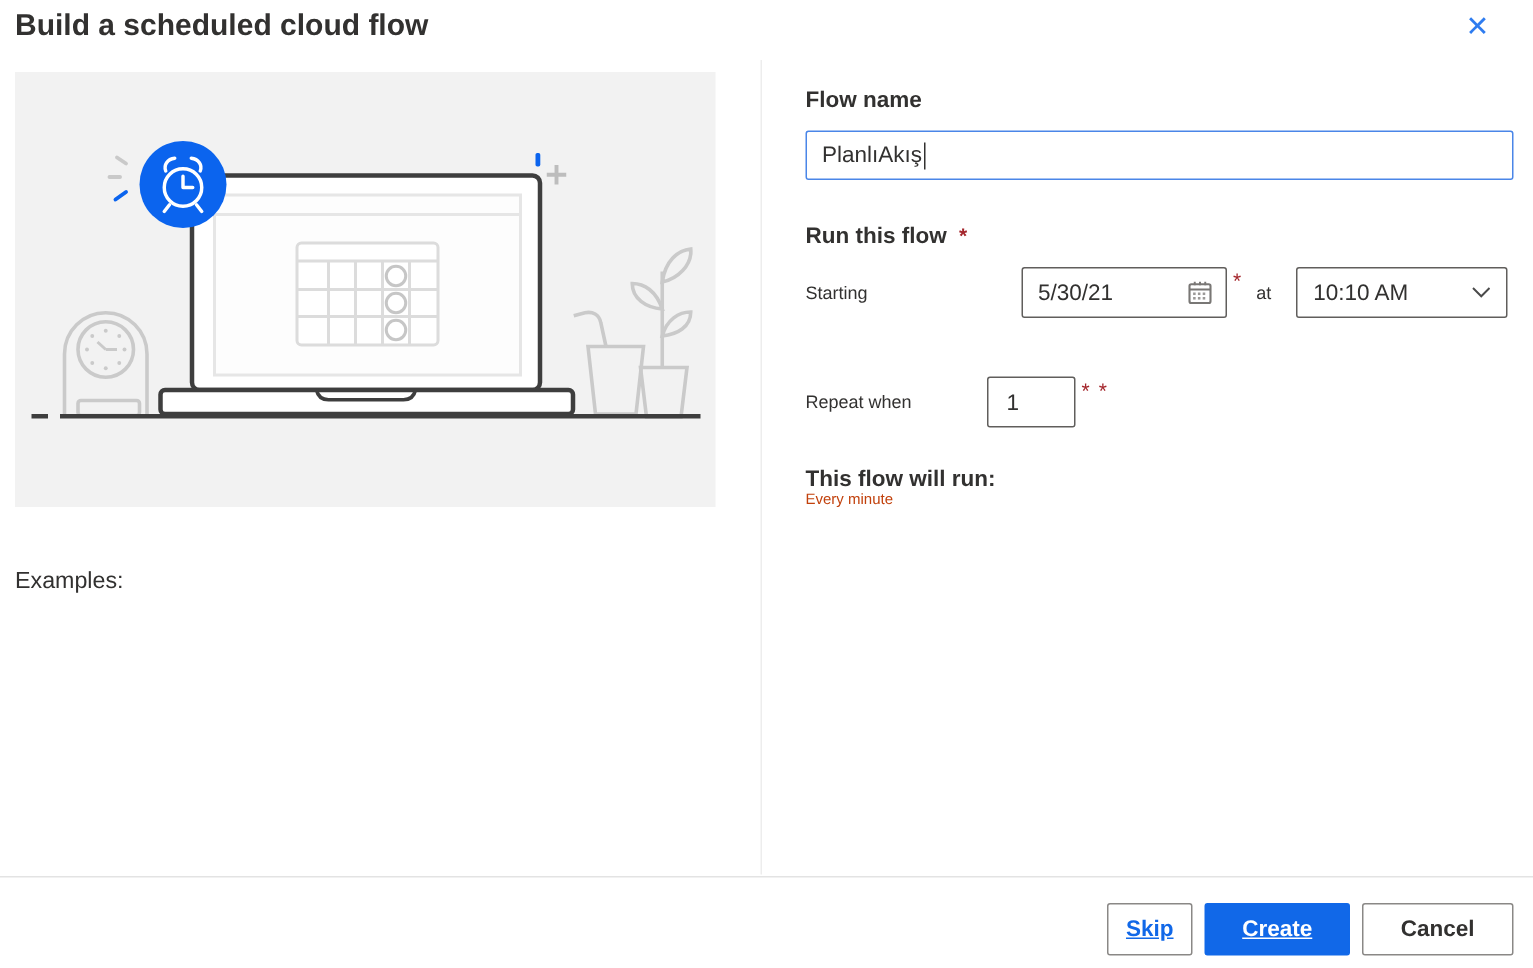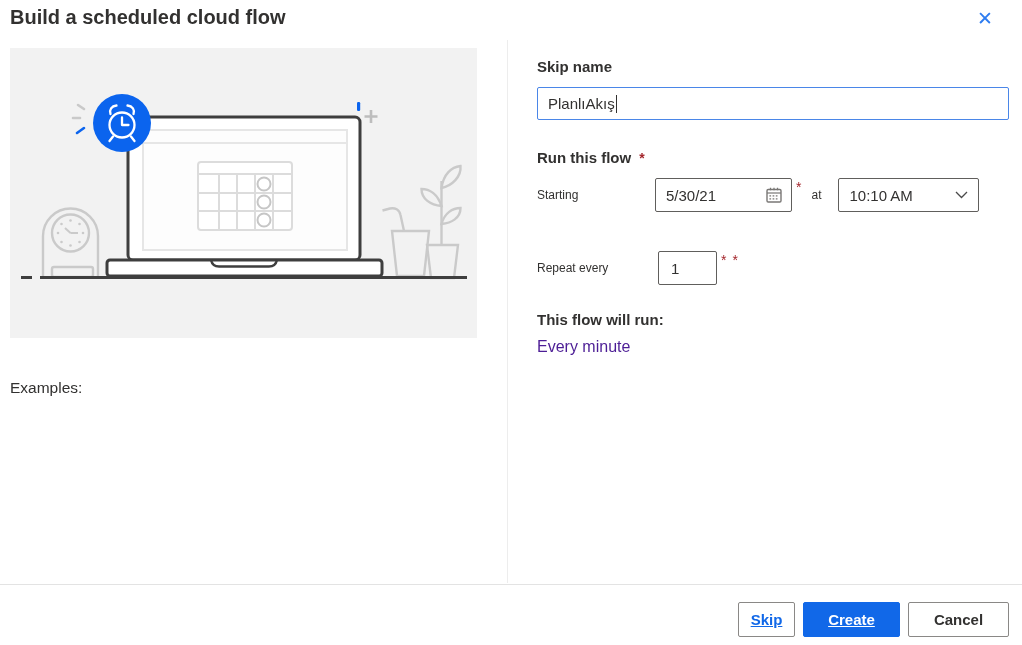--- a/index.html
+++ b/index.html
@@ -20,35 +20,35 @@
   .left-text li { margin-top:2px; }
 
   .v-divider { position:absolute; left:507px; top:40px; width:1px; height:543px; background:#ededed; }
 
   
   .right-panel { position:absolute; left:537px; top:0; width:472px; height:600px; }
   .field-label { position:absolute; left:0; font-size:15px; font-weight:600; color:#323130; }
   .flow-name-label { top:58px; }
   .run-label { top:149px; }
   .summary-label { top:311px; }
-  .summary-value { position:absolute; left:0; top:338px; font-size:16px; color:#4c1d95; }
+  .summary-value { position:absolute; left:0; top:328px; font-size:10px; color:#c2410c; }
 
   .textbox { display:flex; align-items:center; background:#fff; border:1px solid #605e5c; border-radius:2px;
              height:34px; font-size:15px; color:#323130; cursor:text; }
   .flow-name-input { position:absolute; left:0; top:87px; width:472px; height:33px; border:1px solid #4a86e8; padding-left:10px; }
   .caret { display:inline-block; width:1.5px; height:18px; background:#323130; margin-left:1px; }
 
   .form-row { position:absolute; left:0; display:flex; align-items:center; }
   .row-starting { top:178px; }
   .row-repeat { top:251px; }
   .inline-label { font-size:12px; color:#323130; }
   .lbl-starting { width:118px; }
   .lbl-repeat { width:121px; }
 
-  .date-box { width:137px; padding:0 8px 0 10px; justify-content:space-between; }
+  .date-box { width:137px; padding:0 8px 0 10px; justify-content:space-between;margin-left:26px; }
   .num-box { width:59px; padding-left:12px; }
   .select-box { display:flex; align-items:center; justify-content:space-between; background:#fff; border:1px solid #605e5c;
                 border-radius:2px; height:34px; font-size:15px; padding:0 10px 0 10px; cursor:pointer; }
   .time-select { width:141px; margin-left:17px; }
   .minute-select { width:255px; margin-left:9px; }
   .req { color:#a4262c; font-size:14px; align-self:flex-start; margin-top:1px; margin-left:4px; }
   .req-after { margin-left:6px; }
   .at-label { margin-left:10px; }
 
   
@@ -141,21 +141,21 @@
   </div>
 
   <div class="left-text">
     <p class="examples-heading">Examples:</p>
   </div>
 
   <div class="v-divider"></div>
 
   <div class="right-panel">
 
-    <div class="field-label flow-name-label">Skip name</div>
+    <div class="field-label flow-name-label">Flow name</div>
 
     <div class="textbox flow-name-input" role="textbox">
       <span>PlanlıAkış</span>
       <span class="caret"></span>
     </div>
 
     <div class="field-label run-label">
       <span>Run this flow</span>
       <span class="req">*</span>
     </div>
@@ -182,21 +182,21 @@
       <span class="inline-label at-label">at</span>
       <div class="select-box time-select" role="combobox">
         <span>10:10 AM</span>
         <svg width="13" height="8" viewBox="0 0 13 8">
           <path d="M1 1 L6.5 6.5 L12 1" fill="none" stroke="#4a4a4a" stroke-width="1.3"></path>
         </svg>
       </div>
     </div>
 
     <div class="form-row row-repeat">
-      <span class="inline-label lbl-repeat">Repeat every</span>
+      <span class="inline-label lbl-repeat">Repeat when</span>
       <div class="textbox num-box" role="textbox">
         <span>1</span>
       </div>
       <span class="req">*</span>
       <span class="req req-after">*</span>
     </div>
 
     <div class="field-label summary-label">This flow will run:</div>
     <div class="summary-value">Every minute</div>
   </div>

